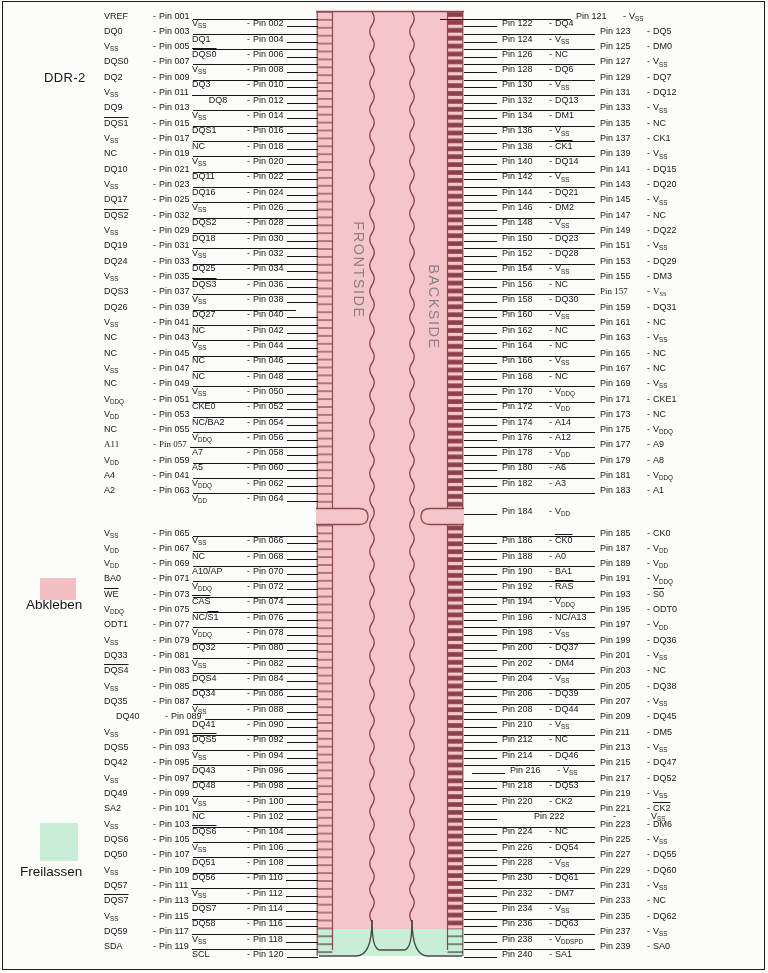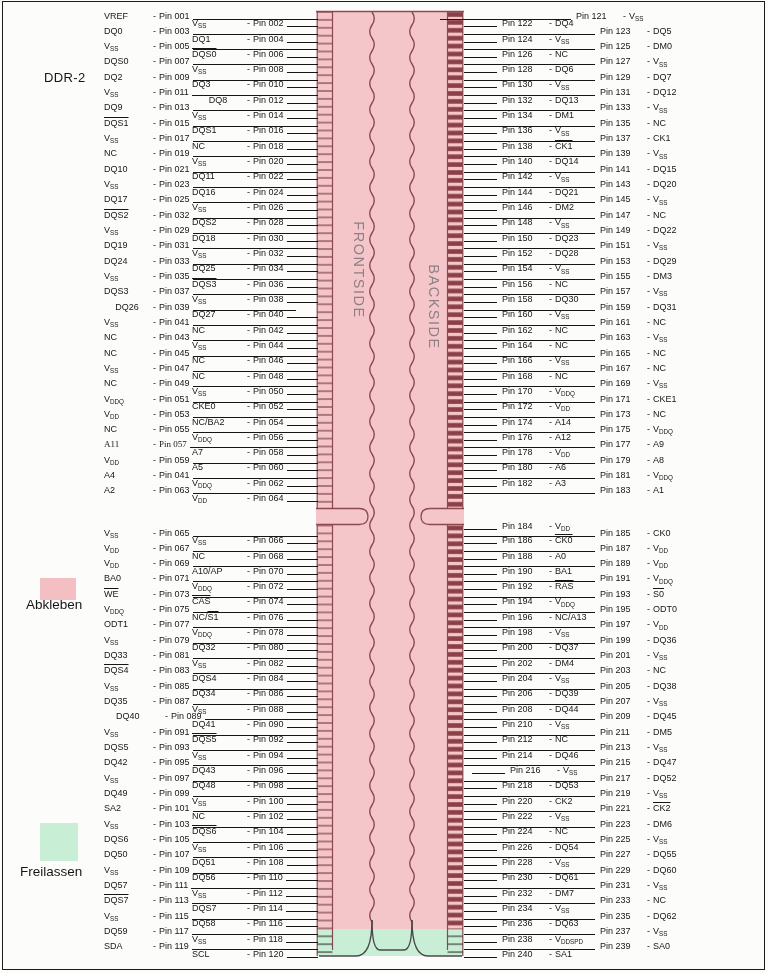--- a/index.html
+++ b/index.html
@@ -200,21 +200,21 @@
       <span class="sep">-</span>
       <span class="pin">Pin 035</span>
       <span class="wire"></span>
     </div>
     <div class="pinrow left" style="top: 286.26px; left: 104px; width: 214px;">
       <span class="sig" style="width: 46px;">DQS3</span>
       <span class="sep">-</span>
       <span class="pin">Pin 037</span>
       <span class="wire"></span>
     </div>
-    <div class="pinrow left" style="top: 301.58px; left: 104px; width: 192px; text-align: center;">
+    <div class="pinrow left" style="top: 301.58px; left: 104px; width: 192px;">
       <span class="sig" style="width: 46px;">DQ26</span>
       <span class="sep">-</span>
       <span class="pin">Pin 039</span>
       <span class="wire"></span>
     </div>
     <div class="pinrow left" style="top: 316.9px; left: 104px; width: 214px;">
       <span class="sig" style="width: 46px;">V<span class="sub">SS</span></span>
       <span class="sep">-</span>
       <span class="pin">Pin 041</span>
       <span class="wire"></span>
@@ -992,21 +992,21 @@
       <span class="pin">Pin 180</span>
       <span class="sep">-</span>
       <span class="sig">A6</span>
     </div>
     <div class="pinrow right" style="top: 477.8px; left: 464px;">
       <span class="wire" style="width: 33px;"></span>
       <span class="pin">Pin 182</span>
       <span class="sep">-</span>
       <span class="sig">A3</span>
     </div>
-    <div class="pinrow right" style="top: 521px; left: 464px;">
+    <div class="pinrow right" style="top: 506px; left: 464px;">
       <span class="wire" style="width: 33px;"></span>
       <span class="pin">Pin 184</span>
       <span class="sep">-</span>
       <span class="sig">V<span class="sub">DD</span></span>
     </div>
     <div class="pinrow right" style="top: 535.2px; left: 464px;">
       <span class="wire" style="width: 33px;"></span>
       <span class="pin">Pin 186</span>
       <span class="sep">-</span>
       <span class="sig"><span class="ov">CK0</span></span>
@@ -1106,21 +1106,21 @@
       <span class="pin">Pin 218</span>
       <span class="sep">-</span>
       <span class="sig">DQ53</span>
     </div>
     <div class="pinrow right" style="top: 795.64px; left: 464px;">
       <span class="wire" style="width: 33px;"></span>
       <span class="pin">Pin 220</span>
       <span class="sep">-</span>
       <span class="sig">CK2</span>
     </div>
-    <div class="pinrow right" style="top: 810.96px; left: 464px;">
+    <div class="pinrow right" style="top: 810.96px; left: 464px; gap: 32px;">
       <span class="wire" style="width: 33px;"></span>
       <span class="pin">Pin 222</span>
       <span class="sep">-</span>
       <span class="sig">V<span class="sub">SS</span></span>
     </div>
     <div class="pinrow right" style="top: 826.28px; left: 464px;">
       <span class="wire" style="width: 33px;"></span>
       <span class="pin">Pin 224</span>
       <span class="sep">-</span>
       <span class="sig">NC</span>
@@ -1274,21 +1274,21 @@
       <span class="pin">Pin 153</span>
       <span class="sep">-</span>
       <span class="sig">DQ29</span>
     </div>
     <div class="pinrow right" style="top: 270.94px; left: 464px;">
       <span class="wire" style="width: 131px;"></span>
       <span class="pin">Pin 155</span>
       <span class="sep">-</span>
       <span class="sig">DM3</span>
     </div>
-    <div class="pinrow right" style="top: 286.26px; left: 464px;">
+    <div class="pinrow right" style="top: 286.26px; left: 464px; font-family: Liberation Serif, serif;">
       <span class="wire" style="width: 131px;"></span>
       <span class="pin">Pin 157</span>
       <span class="sep">-</span>
       <span class="sig">V<span class="sub">SS</span></span>
     </div>
     <div class="pinrow right" style="top: 301.58px; left: 464px;">
       <span class="wire" style="width: 131px;"></span>
       <span class="pin">Pin 159</span>
       <span class="sep">-</span>
       <span class="sig">DQ31</span>

